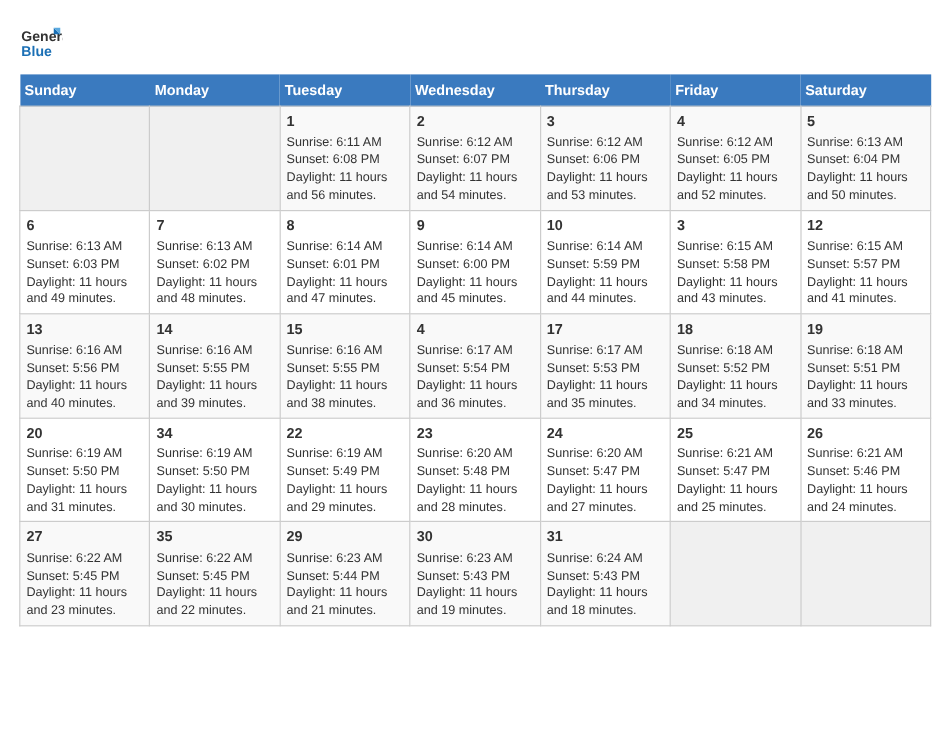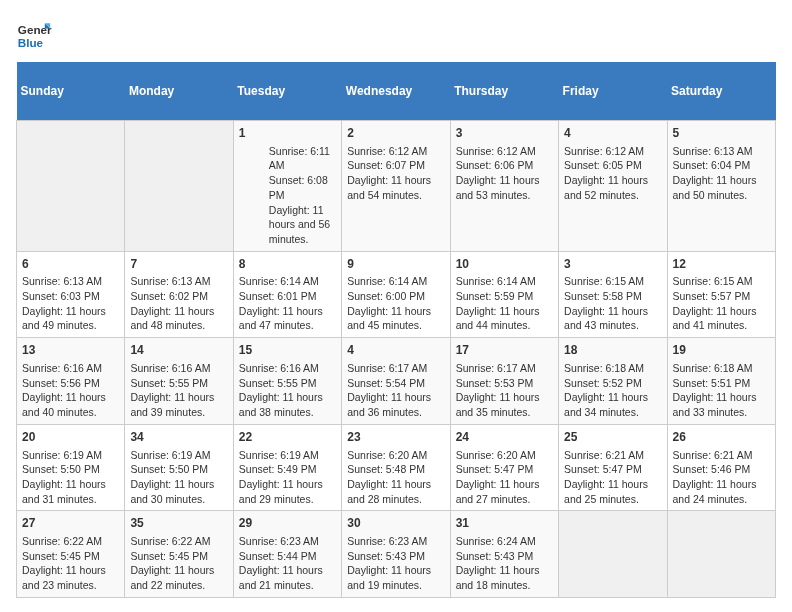--- a/index.html
+++ b/index.html
@@ -39,21 +39,21 @@
       color: #555;
     }
     table {
       width: 100%;
       border-collapse: collapse;
       font-size: 11px;
     }
     thead th {
       background-color: #3a7abf;
       color: #fff;
-      padding: 22px 4px;
+      padding: 6px 4px;
       text-align: left;
       font-size: 12px;
       font-weight: bold;
     }
     tbody td {
       border: 1px solid #ccc;
       vertical-align: top;
       padding: 4px 5px;
       width: calc(100% / 7);
       min-height: 80px;
@@ -105,21 +105,21 @@
         <th>Friday</th>
         <th>Saturday</th>
       </tr>
   </thead>
   <tbody>
   <tr>
         <td class="empty-cell"></td>
         <td class="empty-cell"></td>
         <td>
           <span class="day-num">1</span>
-          <div class="cell-content" style="white-space: pre-line; margin-left: 30px;">Sunrise: 6:11 AM
+          <div class="cell-content" style="white-space: pre-line;">Sunrise: 6:11 AM
 Sunset: 6:08 PM
 Daylight: 11 hours and 56 minutes.</div>
         </td>
         <td>
           <span class="day-num">2</span>
           <div class="cell-content" style="white-space: pre-line;">Sunrise: 6:12 AM
 Sunset: 6:07 PM
 Daylight: 11 hours and 54 minutes.</div>
         </td>
         <td>

